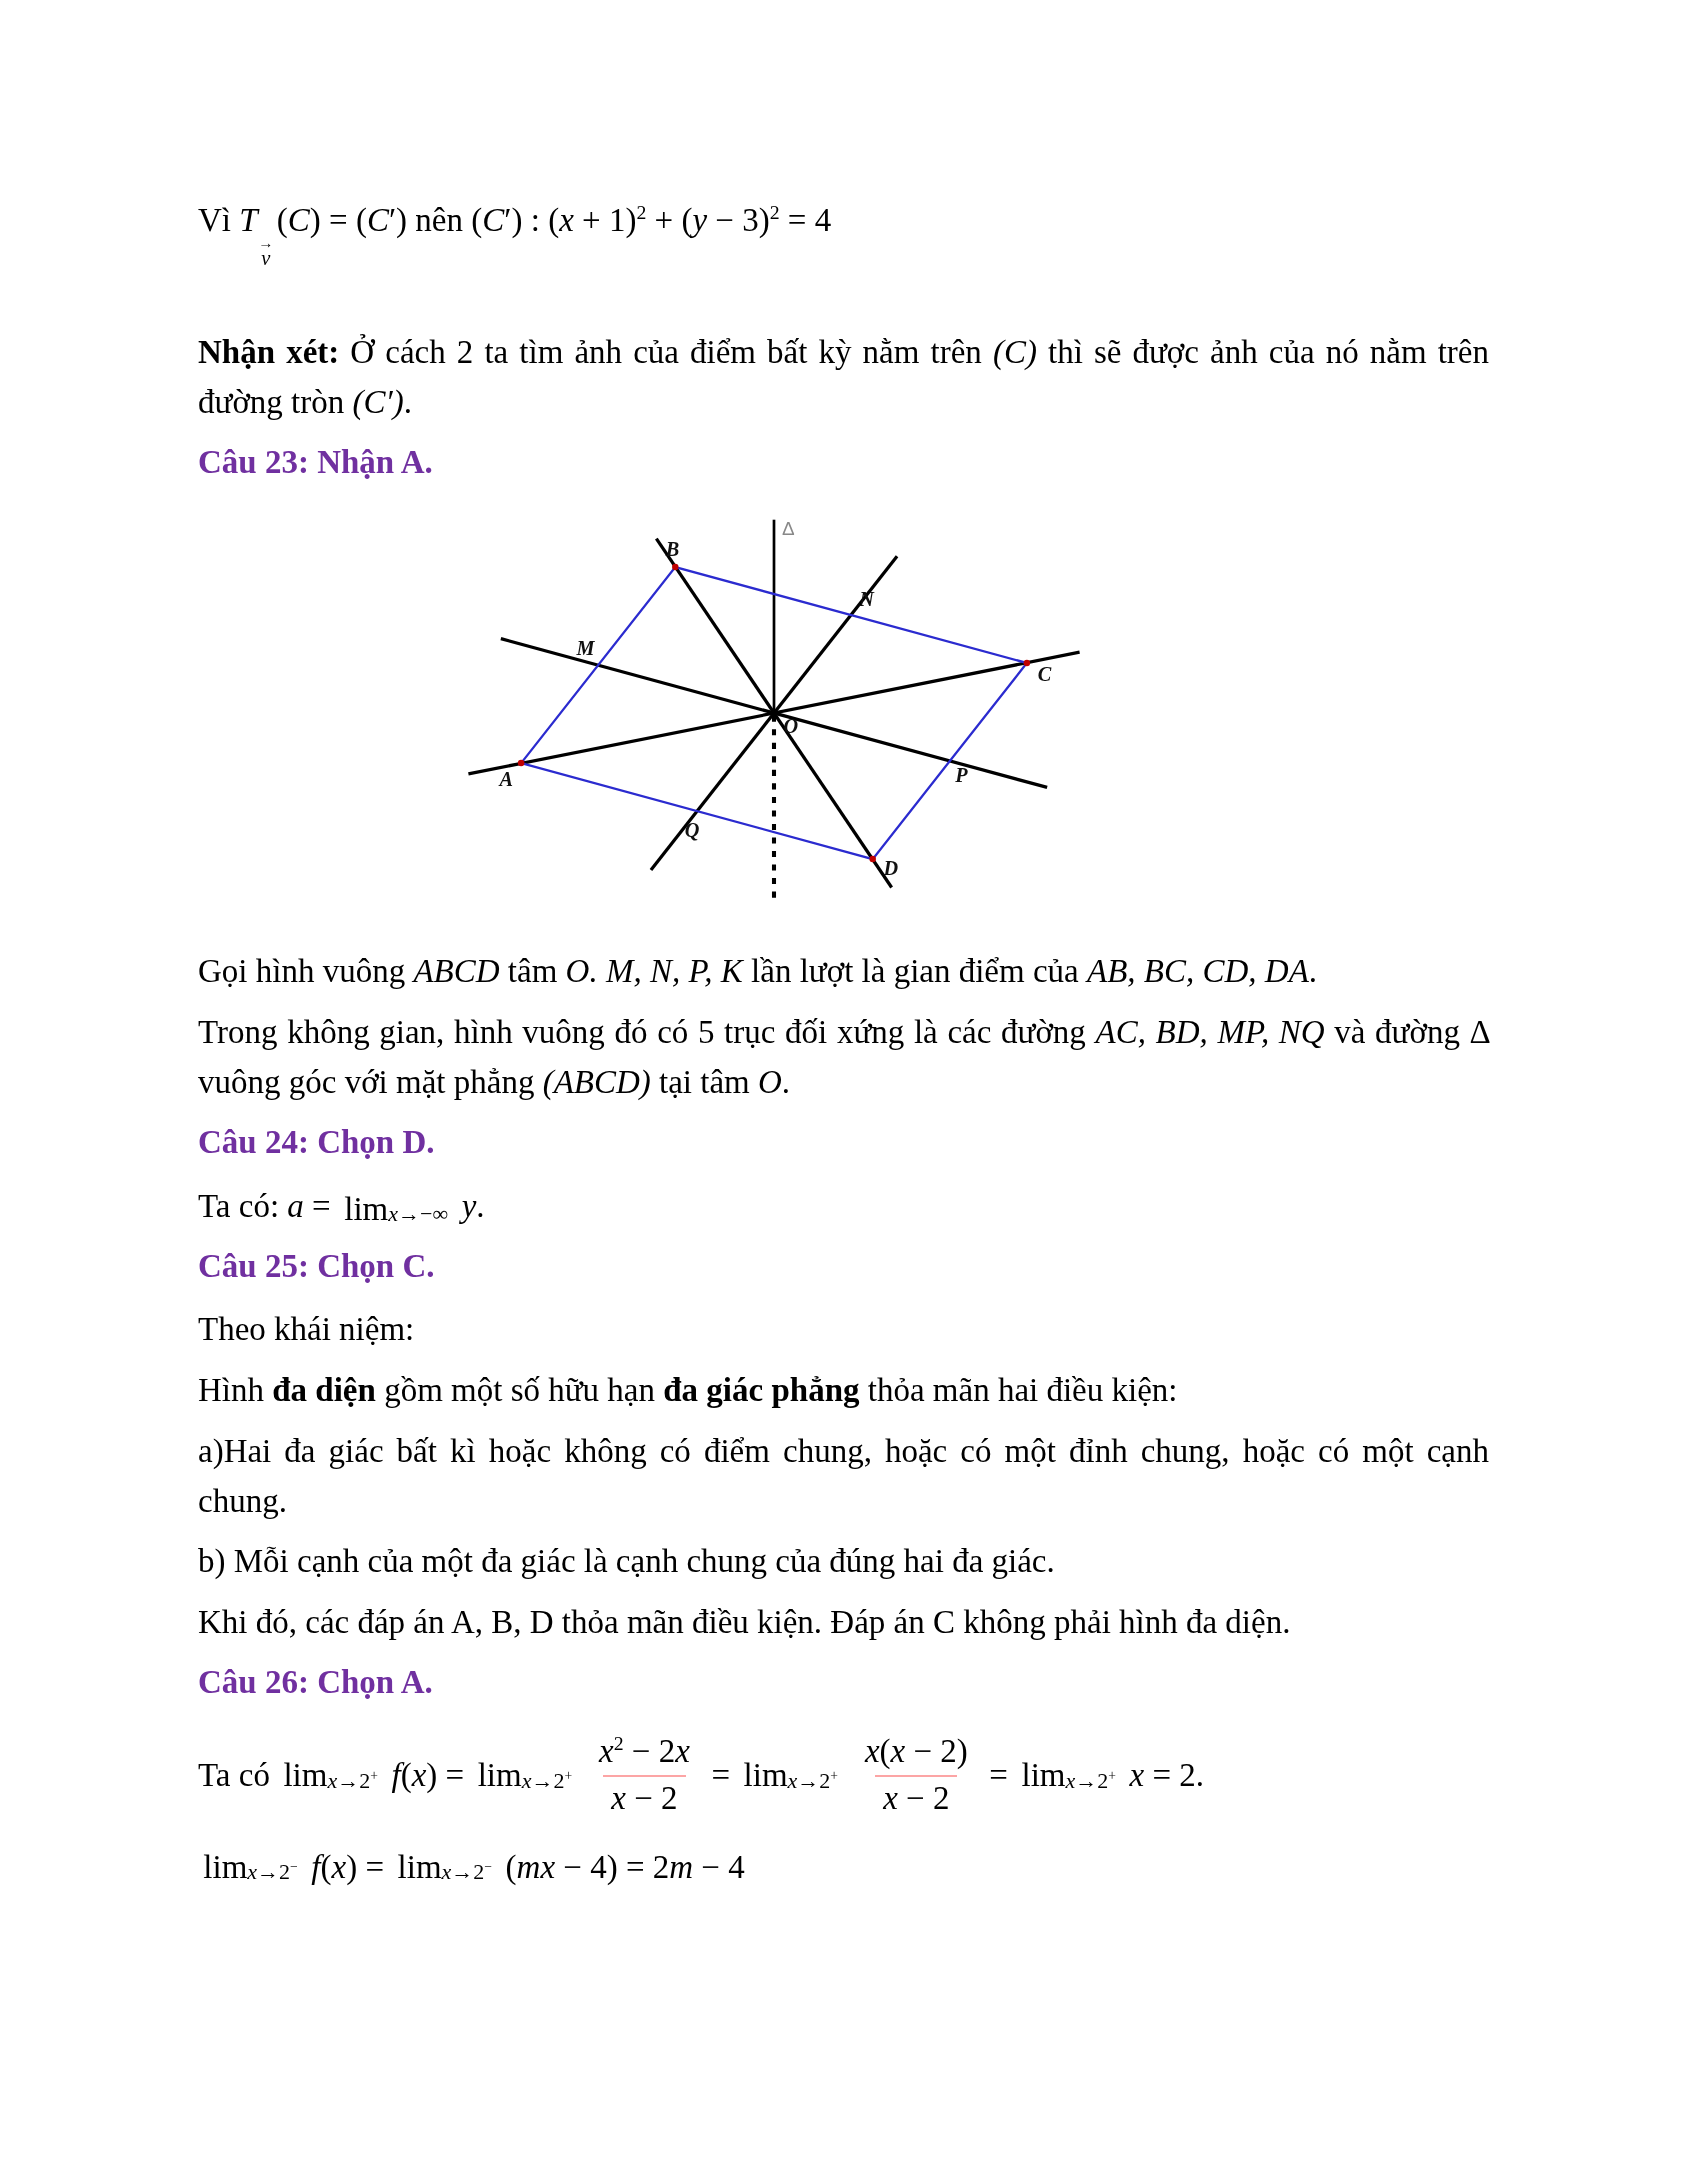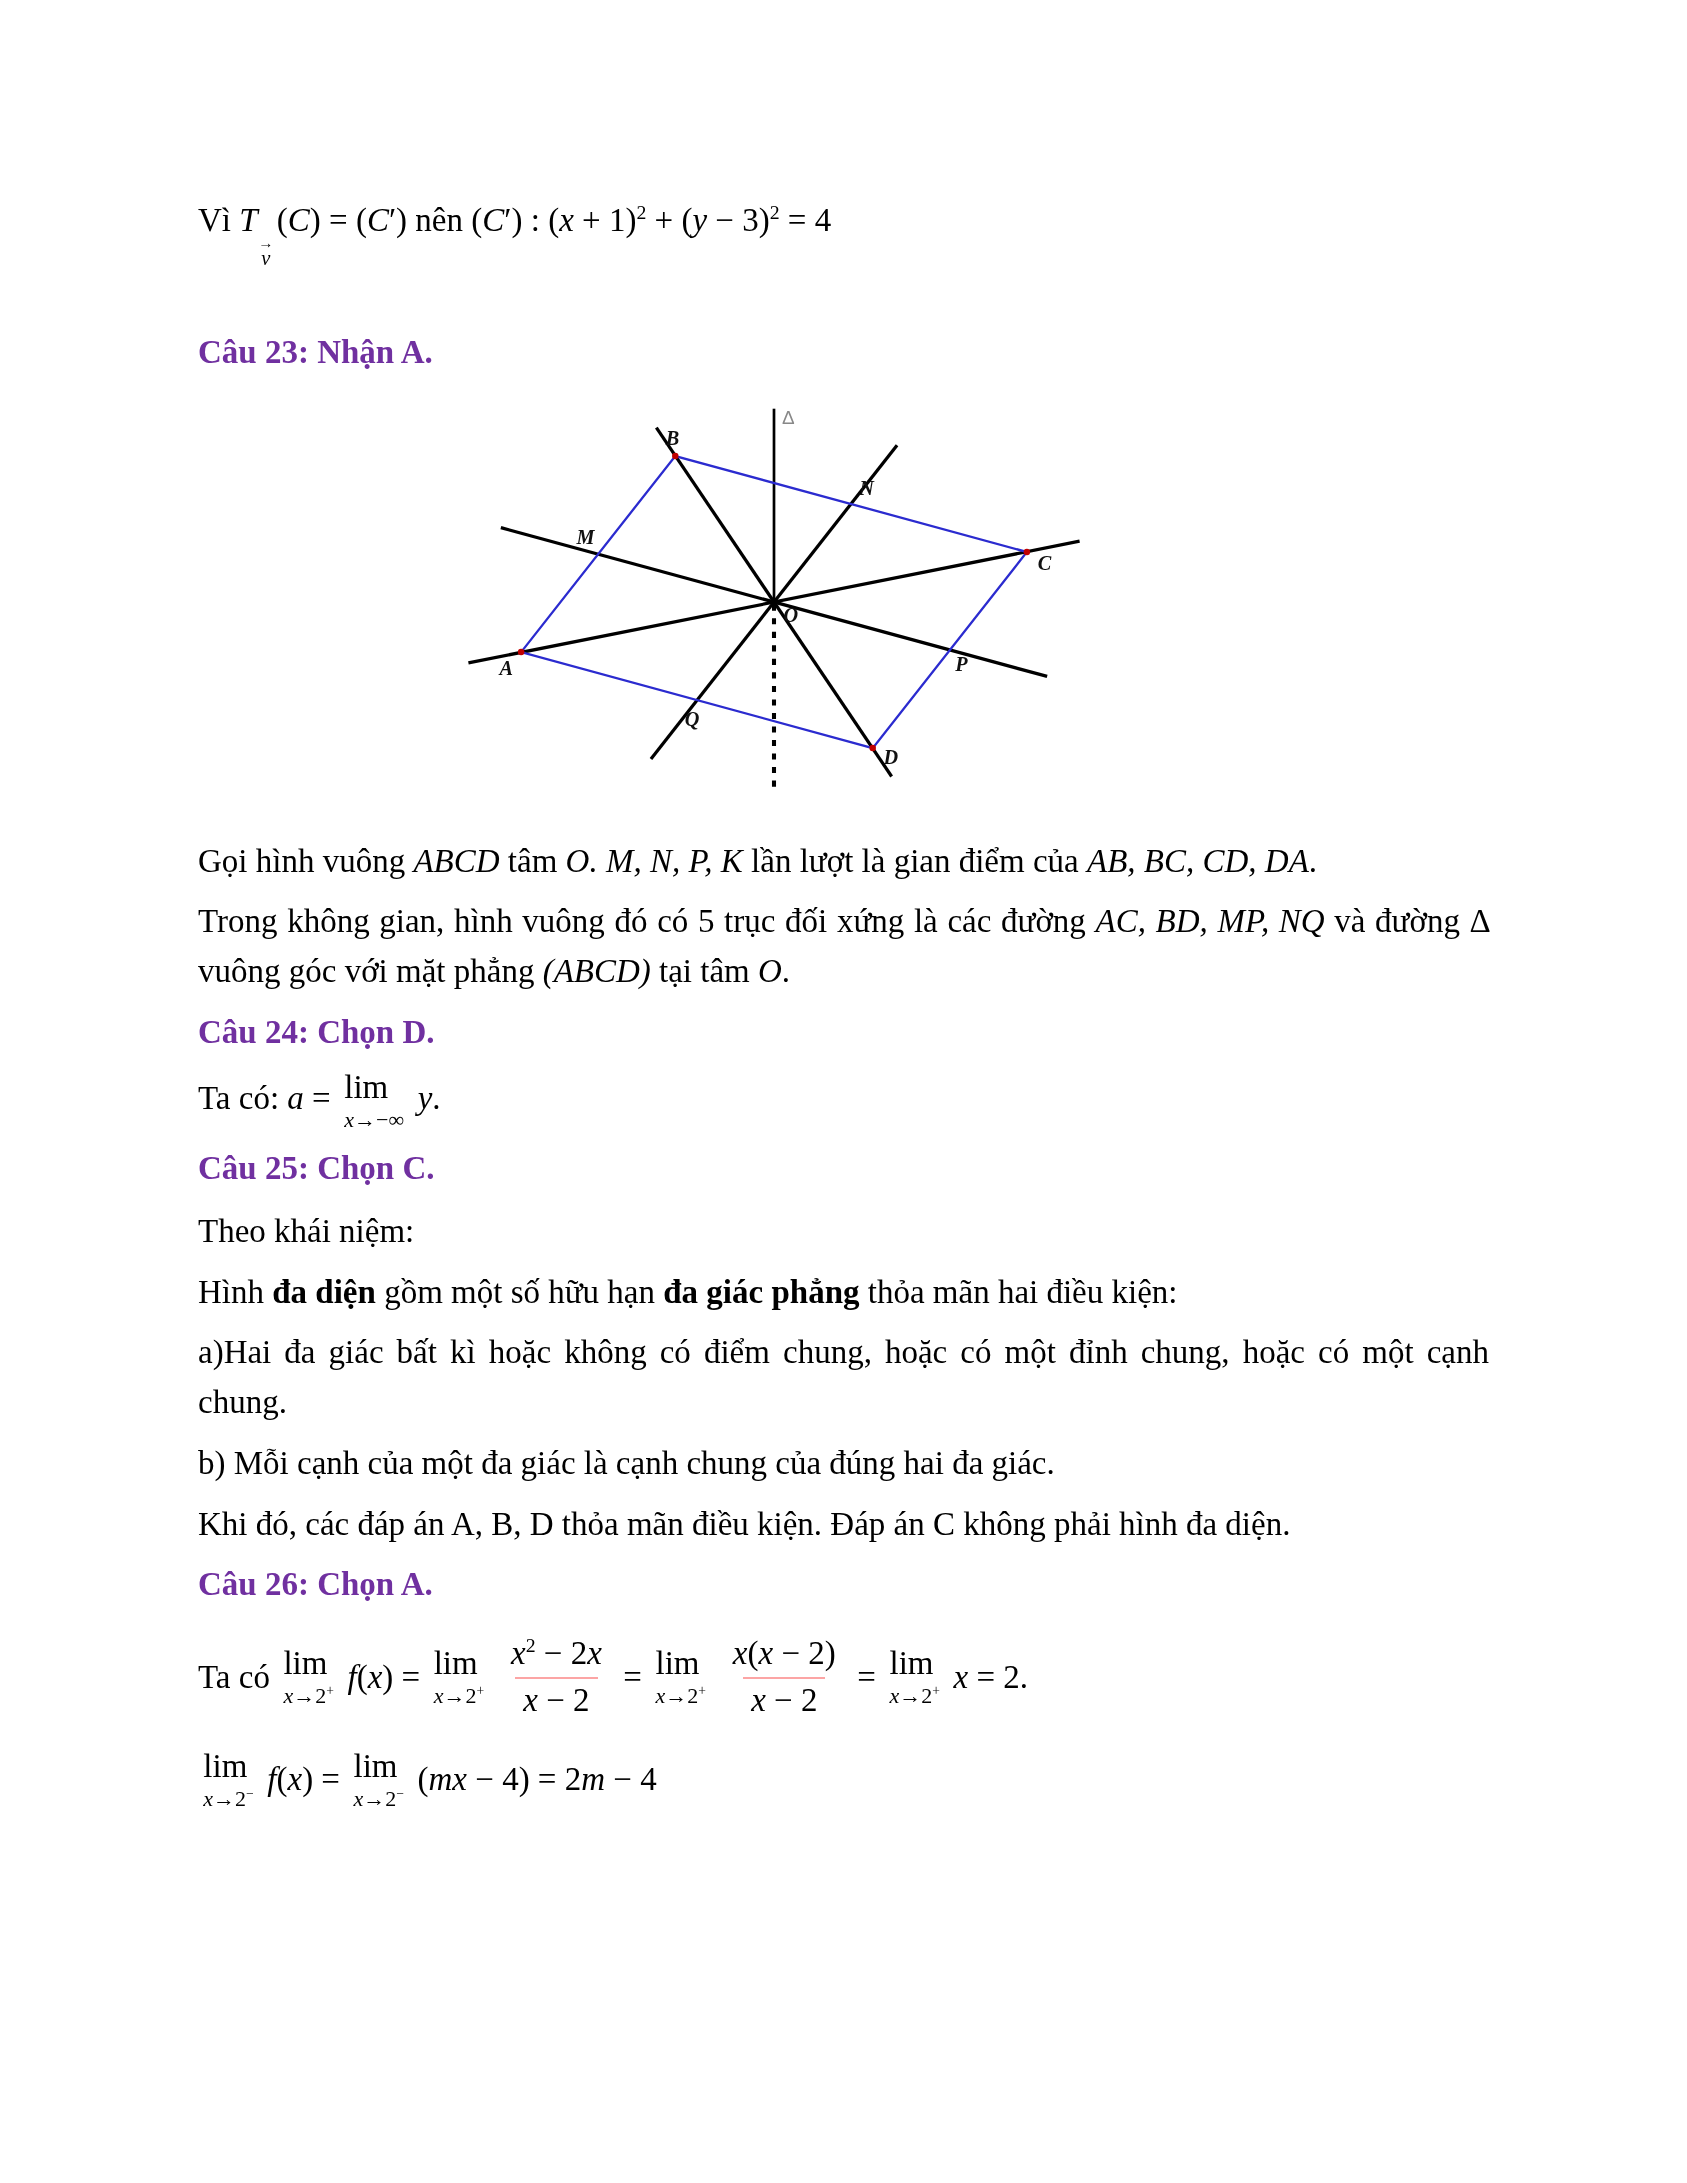--- a/index.html
+++ b/index.html
@@ -42,22 +42,22 @@
     vertical-align: -0.5em;
     line-height: 0.75;
     margin: 0 3.3px 0 0.7px;
   }
   .vec-arrow { font-size: 46%; line-height: 1; height: 0.9em; }
   .vec-letter { font-style: italic; font-size: 62%; line-height: 1; }
 
   
   .lim {
     display: inline-flex;
-    flex-direction: column;
-    align-items: flex-start;
+    flex-direction: row;
+    align-items: flex-end;
     vertical-align: middle;
     margin: 0 5.3px;
   }
   .lim-top { font-size: 33px; line-height: 1.05; }
   .lim-under { font-size: 22px; line-height: 1.15; margin-top: 2.6px; white-space: pre; }
   .lim-under .run-sup { font-size: 62%; }
 
   
   .frac {
     display: inline-flex;
@@ -102,20 +102,21 @@
 </head>
 <body>
 
 <div class="page">
 
   <p class="body-text math-line"><span class="run-n">Vì </span><span class="run-i">T</span><span class="vecsub">
         <span class="vec-arrow">→</span>
         <span class="vec-letter">v</span>
       </span><span class="run-n">(</span><span class="run-i">C</span><span class="run-n">) = (</span><span class="run-i">C</span><span class="run-n">′)  nên  (</span><span class="run-i">C</span><span class="run-n">′) : (</span><span class="run-i">x</span><span class="run-n"> + 1)</span><span class="run-sup">2</span><span class="run-n"> + (</span><span class="run-i">y</span><span class="run-n"> − 3)</span><span class="run-sup">2</span><span class="run-n"> = 4</span></p>
 
+  <p class="body-text justify"><span class="run-b">Nhận xét: </span><span class="run-n">Ở cách 2 ta tìm ảnh của điểm bất kỳ nằm trên </span><span class="run-i">(C)</span><span class="run-n"> thì sẽ được ảnh của nó nằm trên đường tròn </span><span class="run-i">(C′)</span><span class="run-n">.</span></p>
 
   <p class="heading">Câu 23: Nhận A.</p>
 
   <div class="figure-wrap">
     <svg width="622" height="406" viewBox="0 0 460 300" xmlns="http://www.w3.org/2000/svg" style="font-size:50px">
 
       <line class="fig-line" x1="4" y1="198" x2="456" y2="108"></line>
       <line class="fig-line" x1="143" y1="24" x2="317" y2="282"></line>
       <line class="fig-line" x1="28" y1="98" x2="432" y2="208"></line>
       <line class="fig-line" x1="321" y1="37" x2="139" y2="269"></line>

